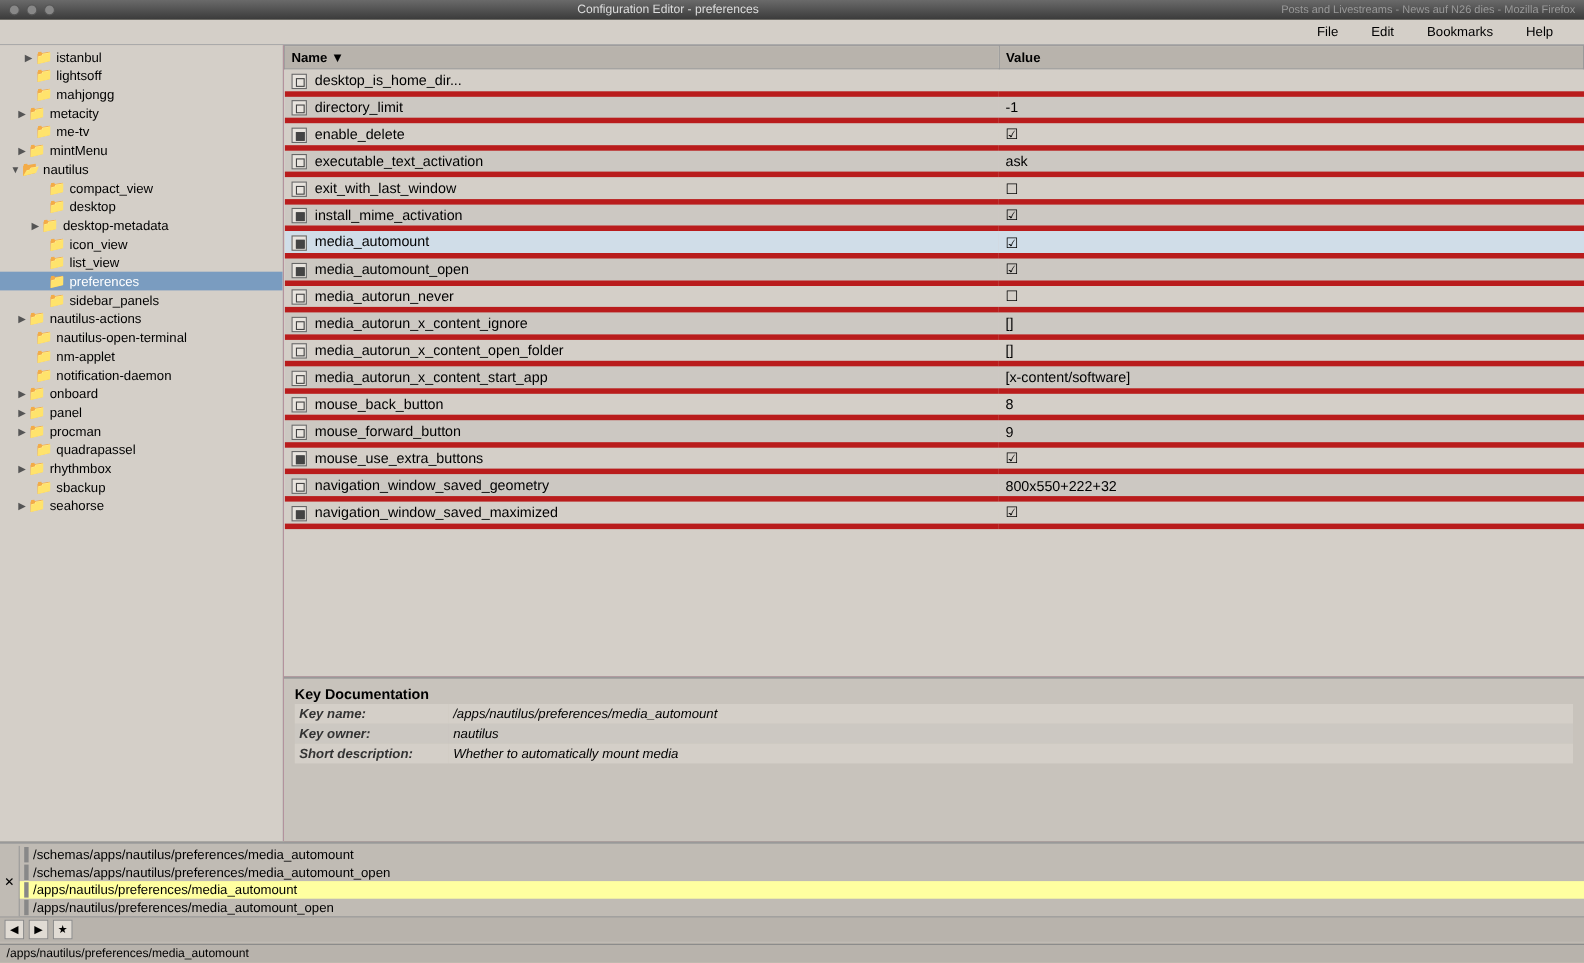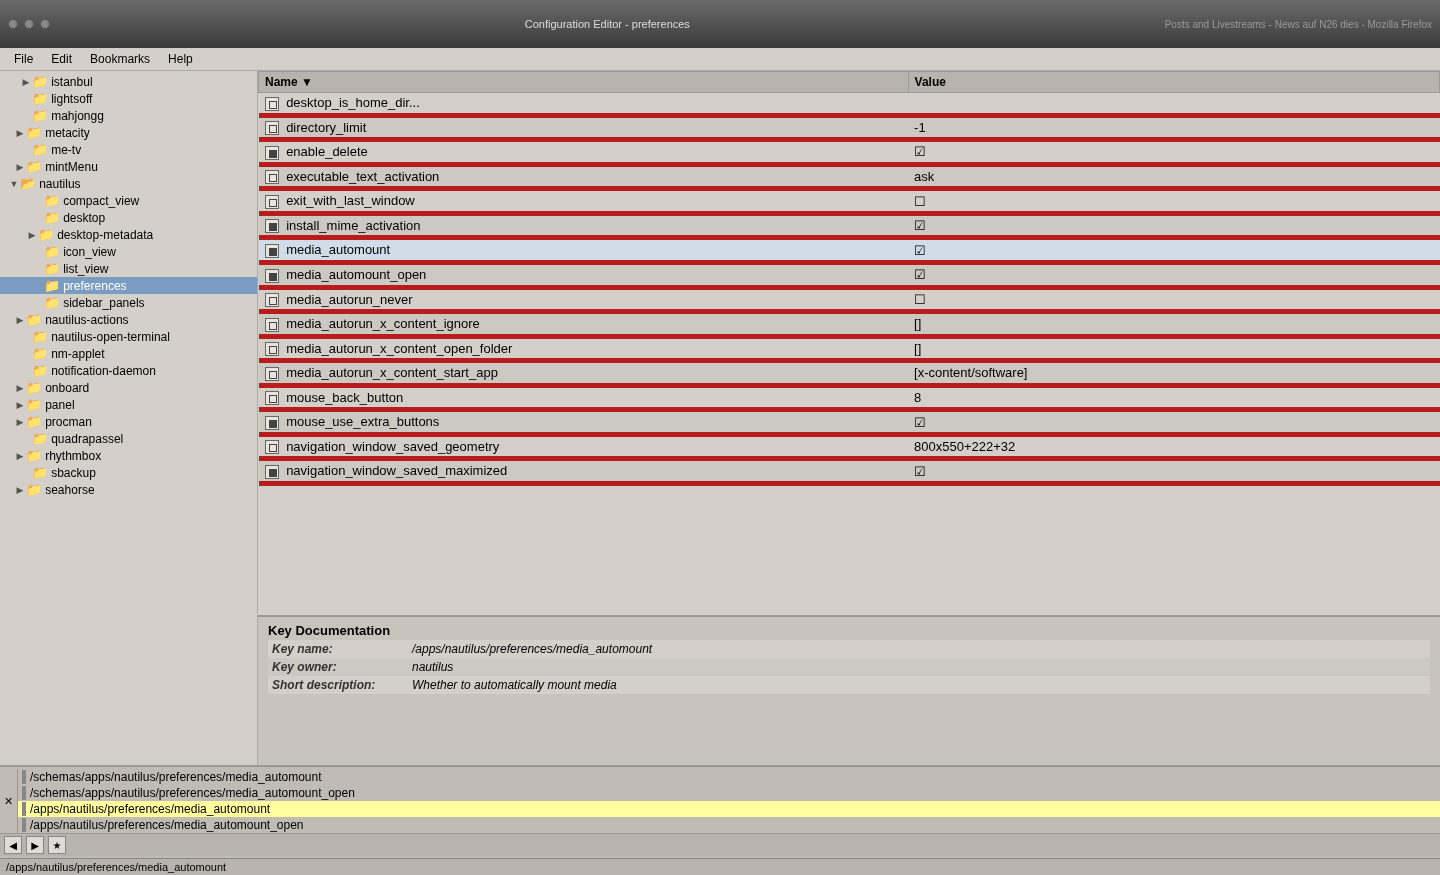--- a/index.html
+++ b/index.html
@@ -10,21 +10,21 @@
       color: #000;
       height: 875px;
       overflow: hidden;
       display: flex;
       flex-direction: column;
     }
     
     .title-bar {
       background: linear-gradient(to bottom, #6a6a6a, #3a3a3a);
       color: #ddd;
-      padding: 18px 8px;
+      padding: 3px 8px;
       font-size: 11px;
       display: flex;
       align-items: center;
       gap: 6px;
       user-select: none;
     }
     .title-bar .dot {
       width: 10px; height: 10px;
       border-radius: 50%;
       background: #888;
@@ -33,23 +33,24 @@
     }
     .title-bar-title {
       flex: 1;
       text-align: center;
       font-size: 11px;
     }
     
     .menu-bar {
       background: #d4cfc8;
       border-bottom: 1px solid #aaa;
-      padding: 2px 6px;
-      display: flex;
-      gap: 2px;
+      padding: 2px 20px;
+      display: flex;
+      gap: 14px;
+      justify-content: flex-end;
     }
     .menu-item {
       padding: 2px 8px;
       cursor: pointer;
       border-radius: 2px;
       font-size: 12px;
     }
     
     .main-container {
       display: flex;
@@ -499,20 +500,27 @@
               <span>media_autorun_x_content_start_app</span>
             </td>
             <td>[x-content/software]</td>
           </tr>
           <tr>
             <td>
               <span class="cell-icon"></span>
               <span>mouse_back_button</span>
             </td>
             <td>8</td>
+          </tr>
+          <tr>
+            <td>
+              <span class="cell-icon"></span>
+              <span>mouse_forward_button</span>
+            </td>
+            <td>9</td>
           </tr>
           <tr>
             <td>
               <span class="cell-icon checkbox-checked"></span>
               <span>mouse_use_extra_buttons</span>
             </td>
             <td>☑</td>
           </tr>
           <tr>
             <td>

